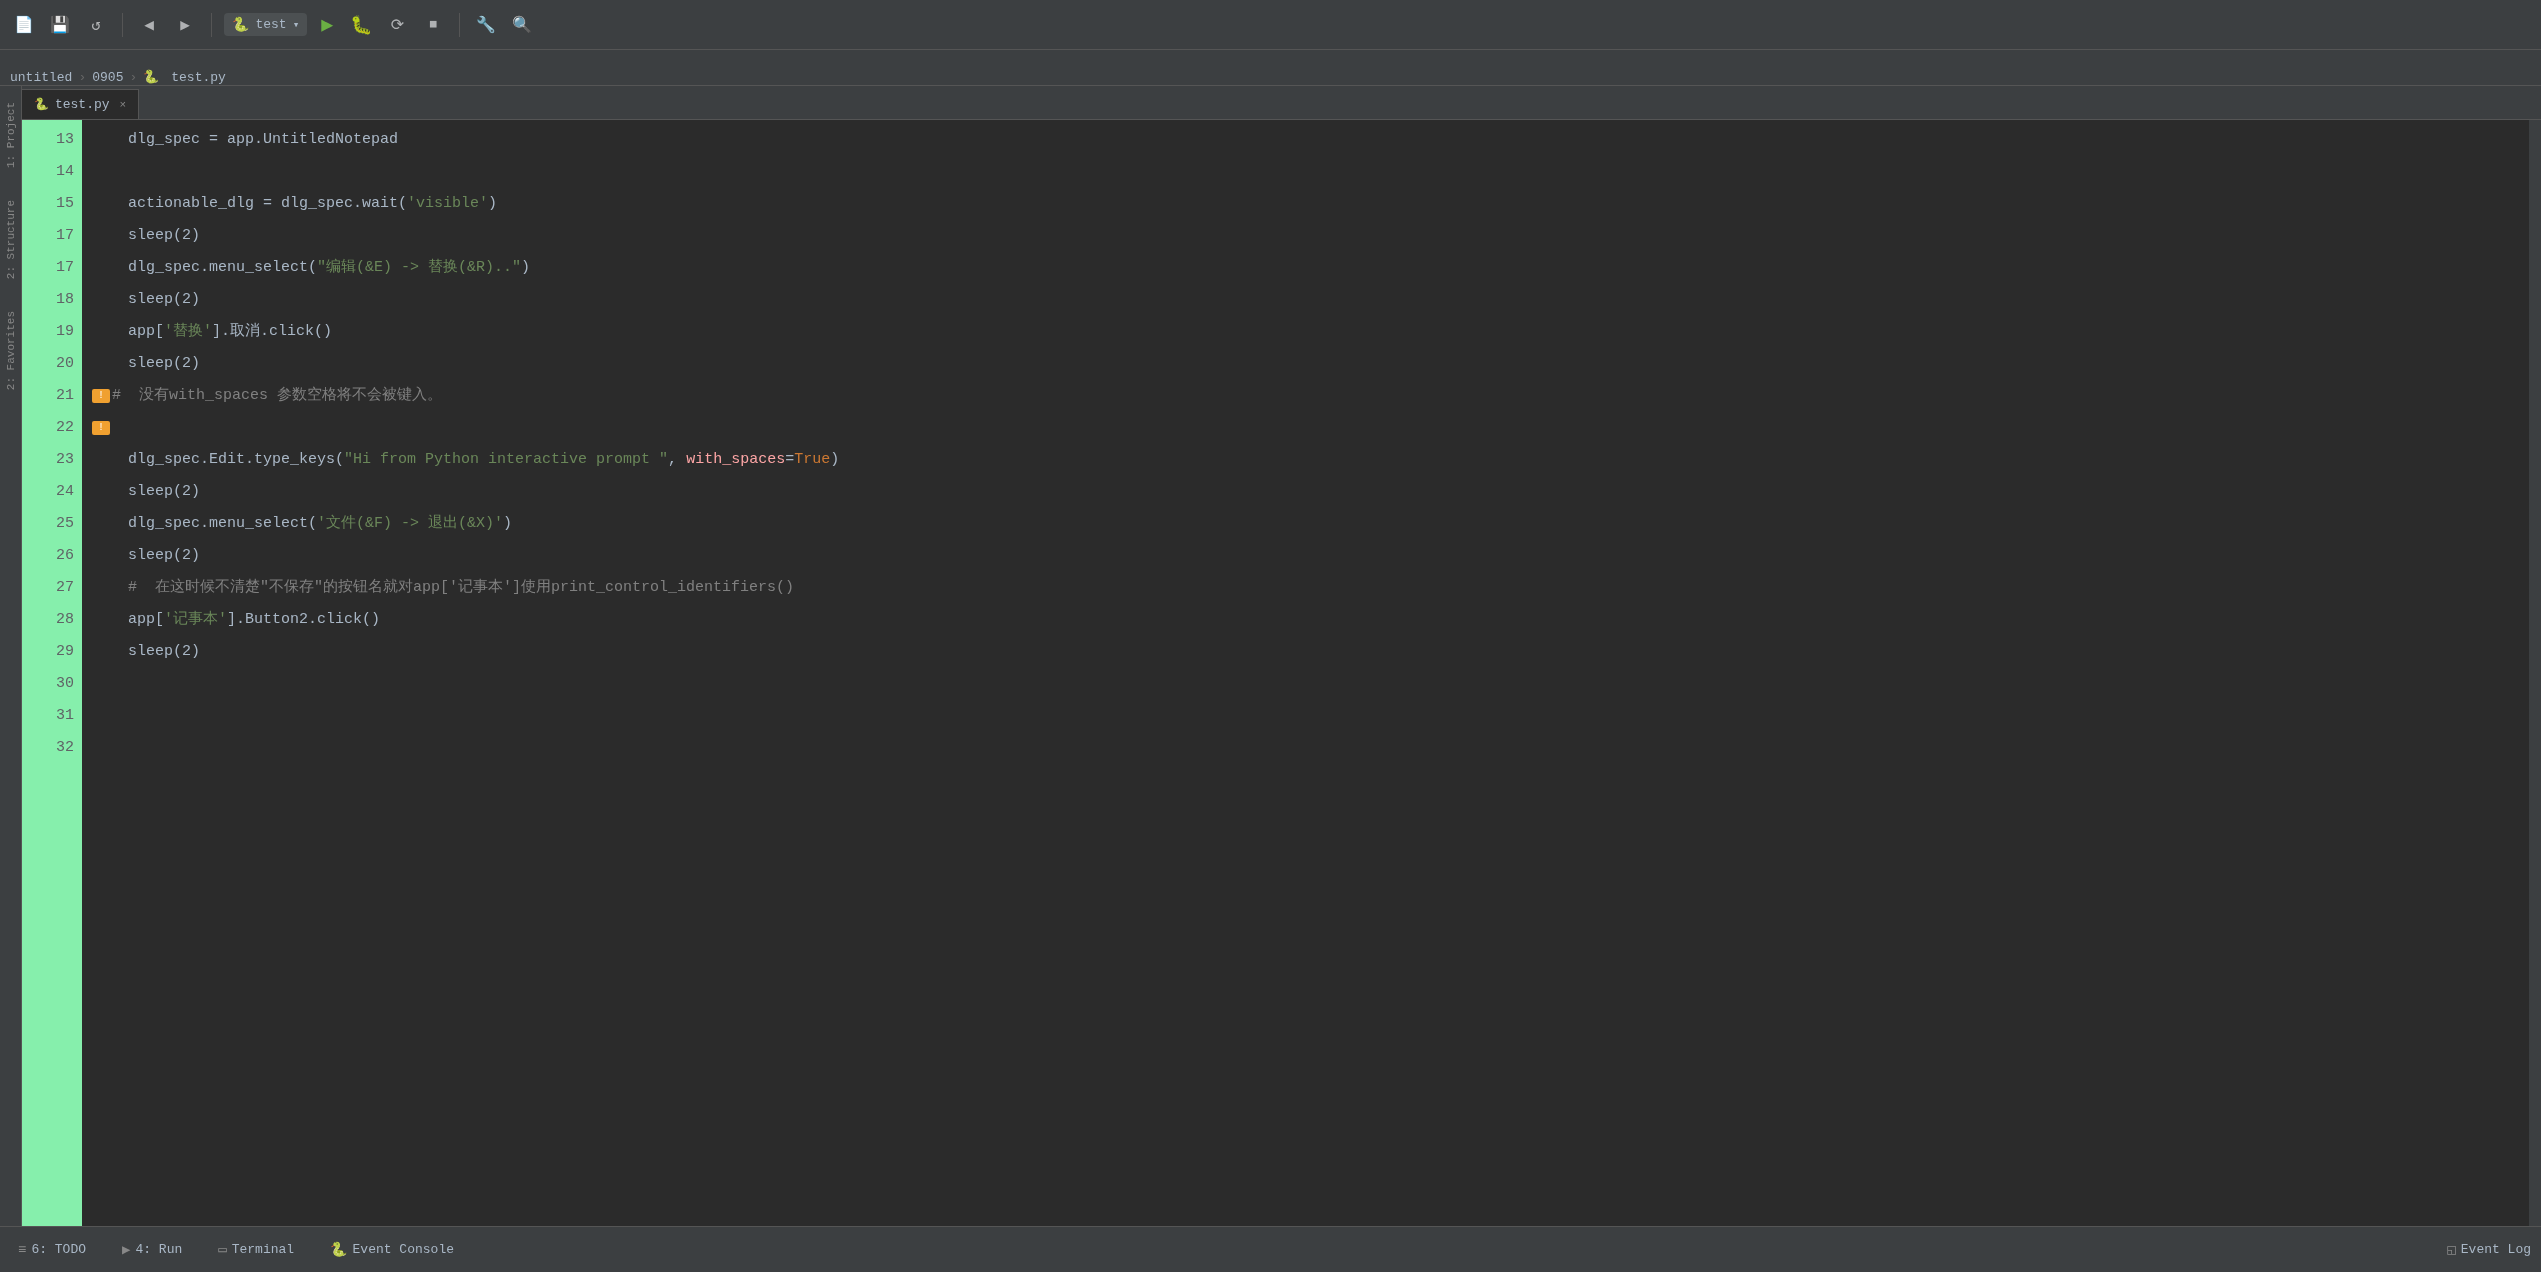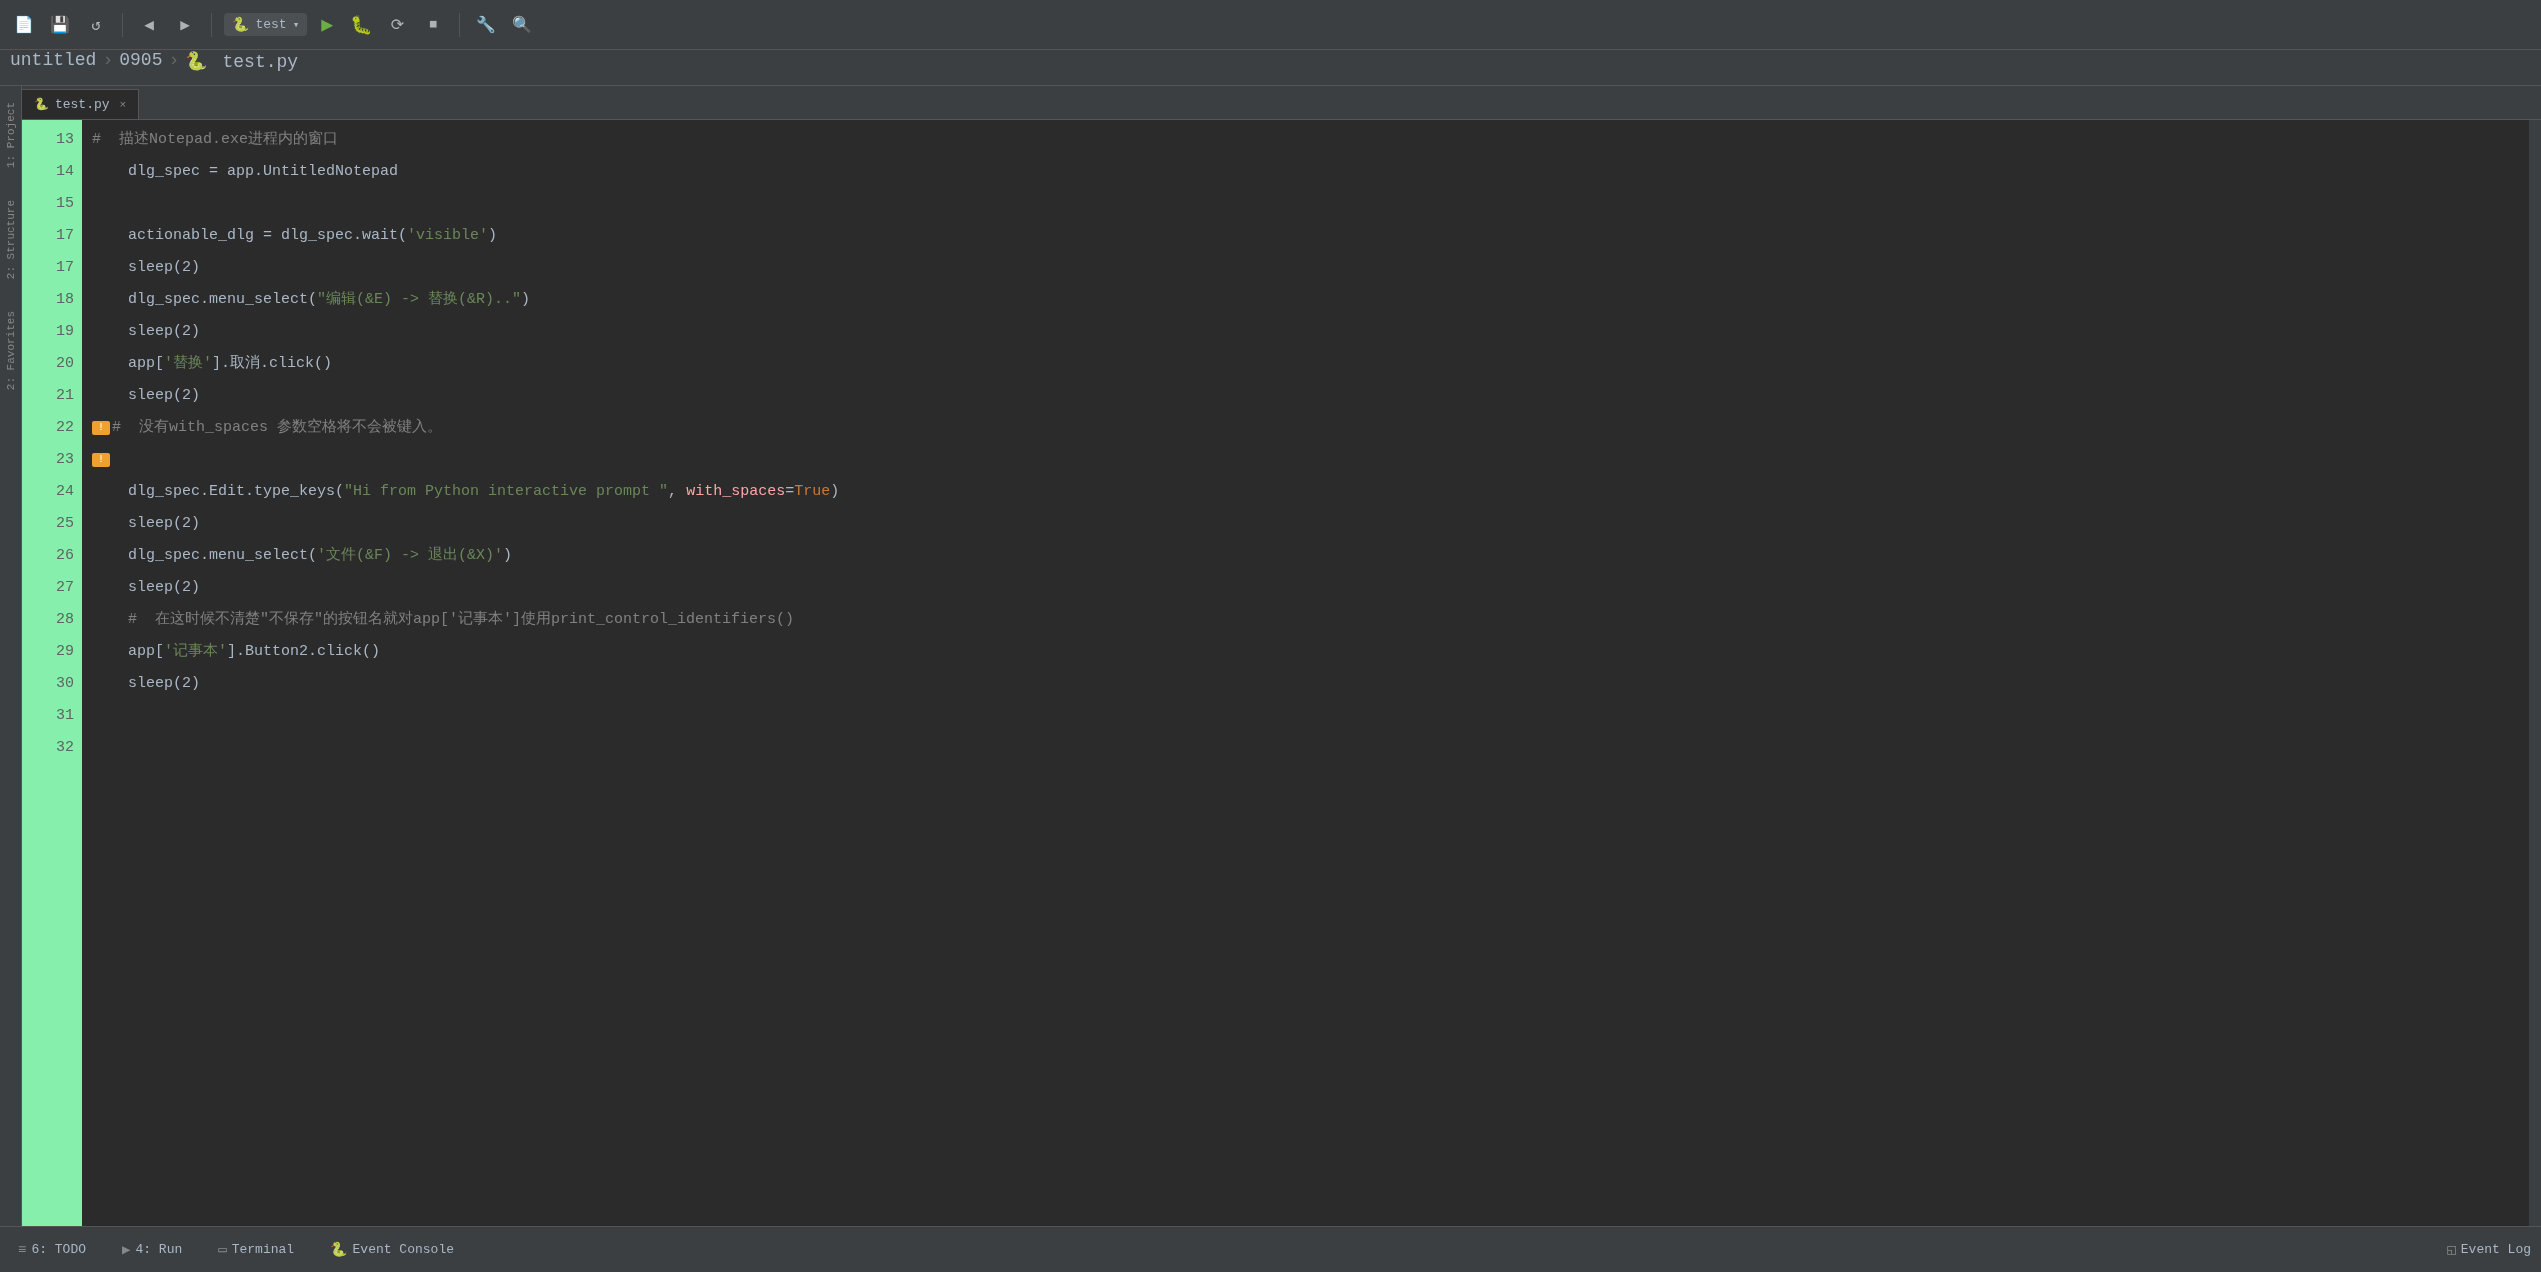--- a/index.html
+++ b/index.html
@@ -65,25 +65,25 @@
       font-size: 20px;
       cursor: pointer;
       padding: 2px 6px;
     }
 
     
     #breadcrumb {
       height: 36px;
       background: #3c3f41;
       display: flex;
-      align-items: flex-start;
+      align-items: flex-end;
       padding: 0 10px;
       gap: 4px;
       border-bottom: 1px solid #555;
-      font-size: 18px;
+      font-size: 13px;
       color: #a9b7c6;
     }
     .breadcrumb-sep { color: #666; margin: 0 2px; }
     .breadcrumb-item { cursor: pointer; }
 
     
     #main {
       display: flex;
       height: calc(1272px - 50px - 36px - 46px);
     }
@@ -296,23 +296,20 @@
         <div>27</div>
         <div>28</div>
         <div>29</div>
         <div>30</div>
         <div>31</div>
         <div>32</div>
       </div>
 
       <div id="code-content">
 
-        <div class="code-line">
-          <span class="c-comment">#  描述Notepad.exe进程内的窗口</span>
-        </div>
 
         <div class="code-line">
           <span class="c-normal">    dlg_spec = app.UntitledNotepad</span>
         </div>
 
         <div class="code-line"></div>
 
 
         <div class="code-line">
           <span class="c-normal">    actionable_dlg = dlg_spec.wait(</span><span class="c-string">'visible'</span><span class="c-normal">)</span>

